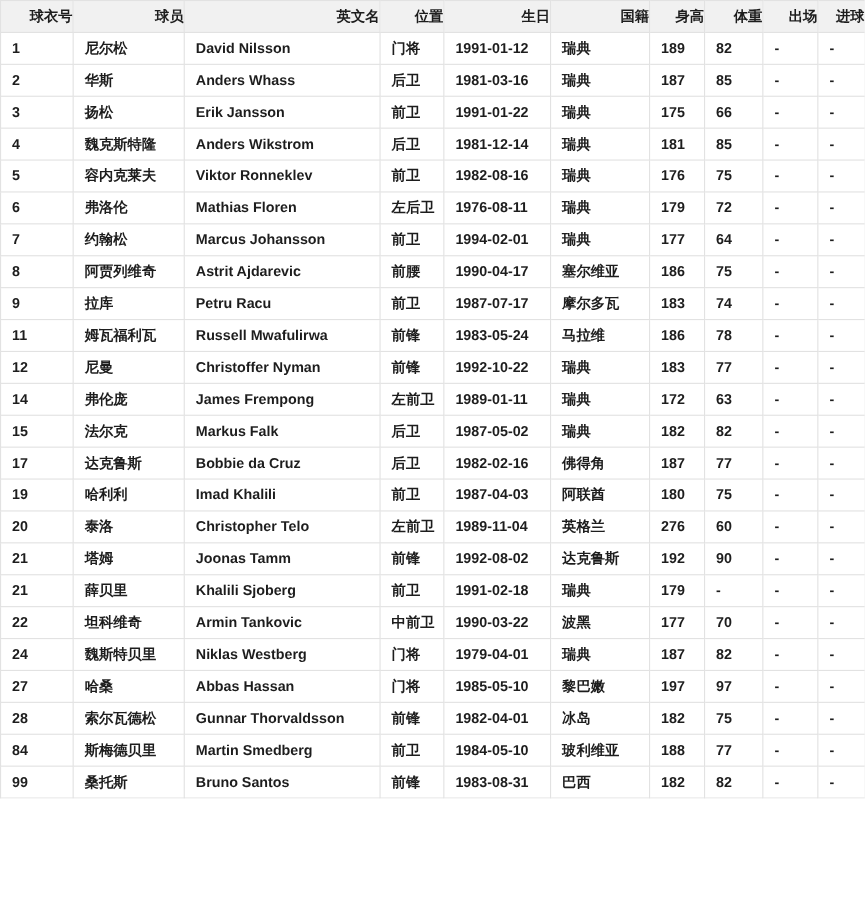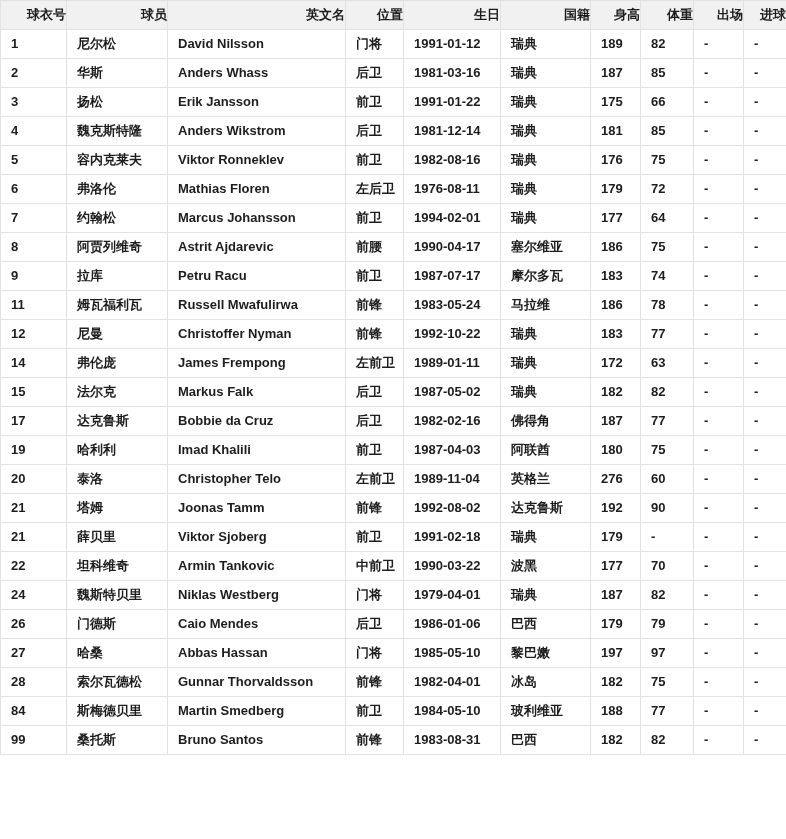--- a/index.html
+++ b/index.html
@@ -284,21 +284,21 @@
         <td>1992-08-02</td>
         <td>达克鲁斯</td>
         <td>192</td>
         <td>90</td>
         <td>-</td>
         <td>-</td>
       </tr>
       <tr>
         <td>21</td>
         <td>薛贝里</td>
-        <td>Viktor Sjoberg</td>
+        <td>Khalili Sjoberg</td>
         <td>前卫</td>
         <td>1991-02-18</td>
         <td>瑞典</td>
         <td>179</td>
         <td>-</td>
         <td>-</td>
         <td>-</td>
       </tr>
       <tr>
         <td>22</td>
@@ -318,32 +318,20 @@
         <td>Niklas Westberg</td>
         <td>门将</td>
         <td>1979-04-01</td>
         <td>瑞典</td>
         <td>187</td>
         <td>82</td>
         <td>-</td>
         <td>-</td>
       </tr>
       <tr>
-        <td>26</td>
-        <td>门德斯</td>
-        <td>Caio Mendes</td>
-        <td>后卫</td>
-        <td>1986-01-06</td>
-        <td>巴西</td>
-        <td>179</td>
-        <td>79</td>
-        <td>-</td>
-        <td>-</td>
-      </tr>
-      <tr>
         <td>27</td>
         <td>哈桑</td>
         <td>Abbas Hassan</td>
         <td>门将</td>
         <td>1985-05-10</td>
         <td>黎巴嫩</td>
         <td>197</td>
         <td>97</td>
         <td>-</td>
         <td>-</td>

